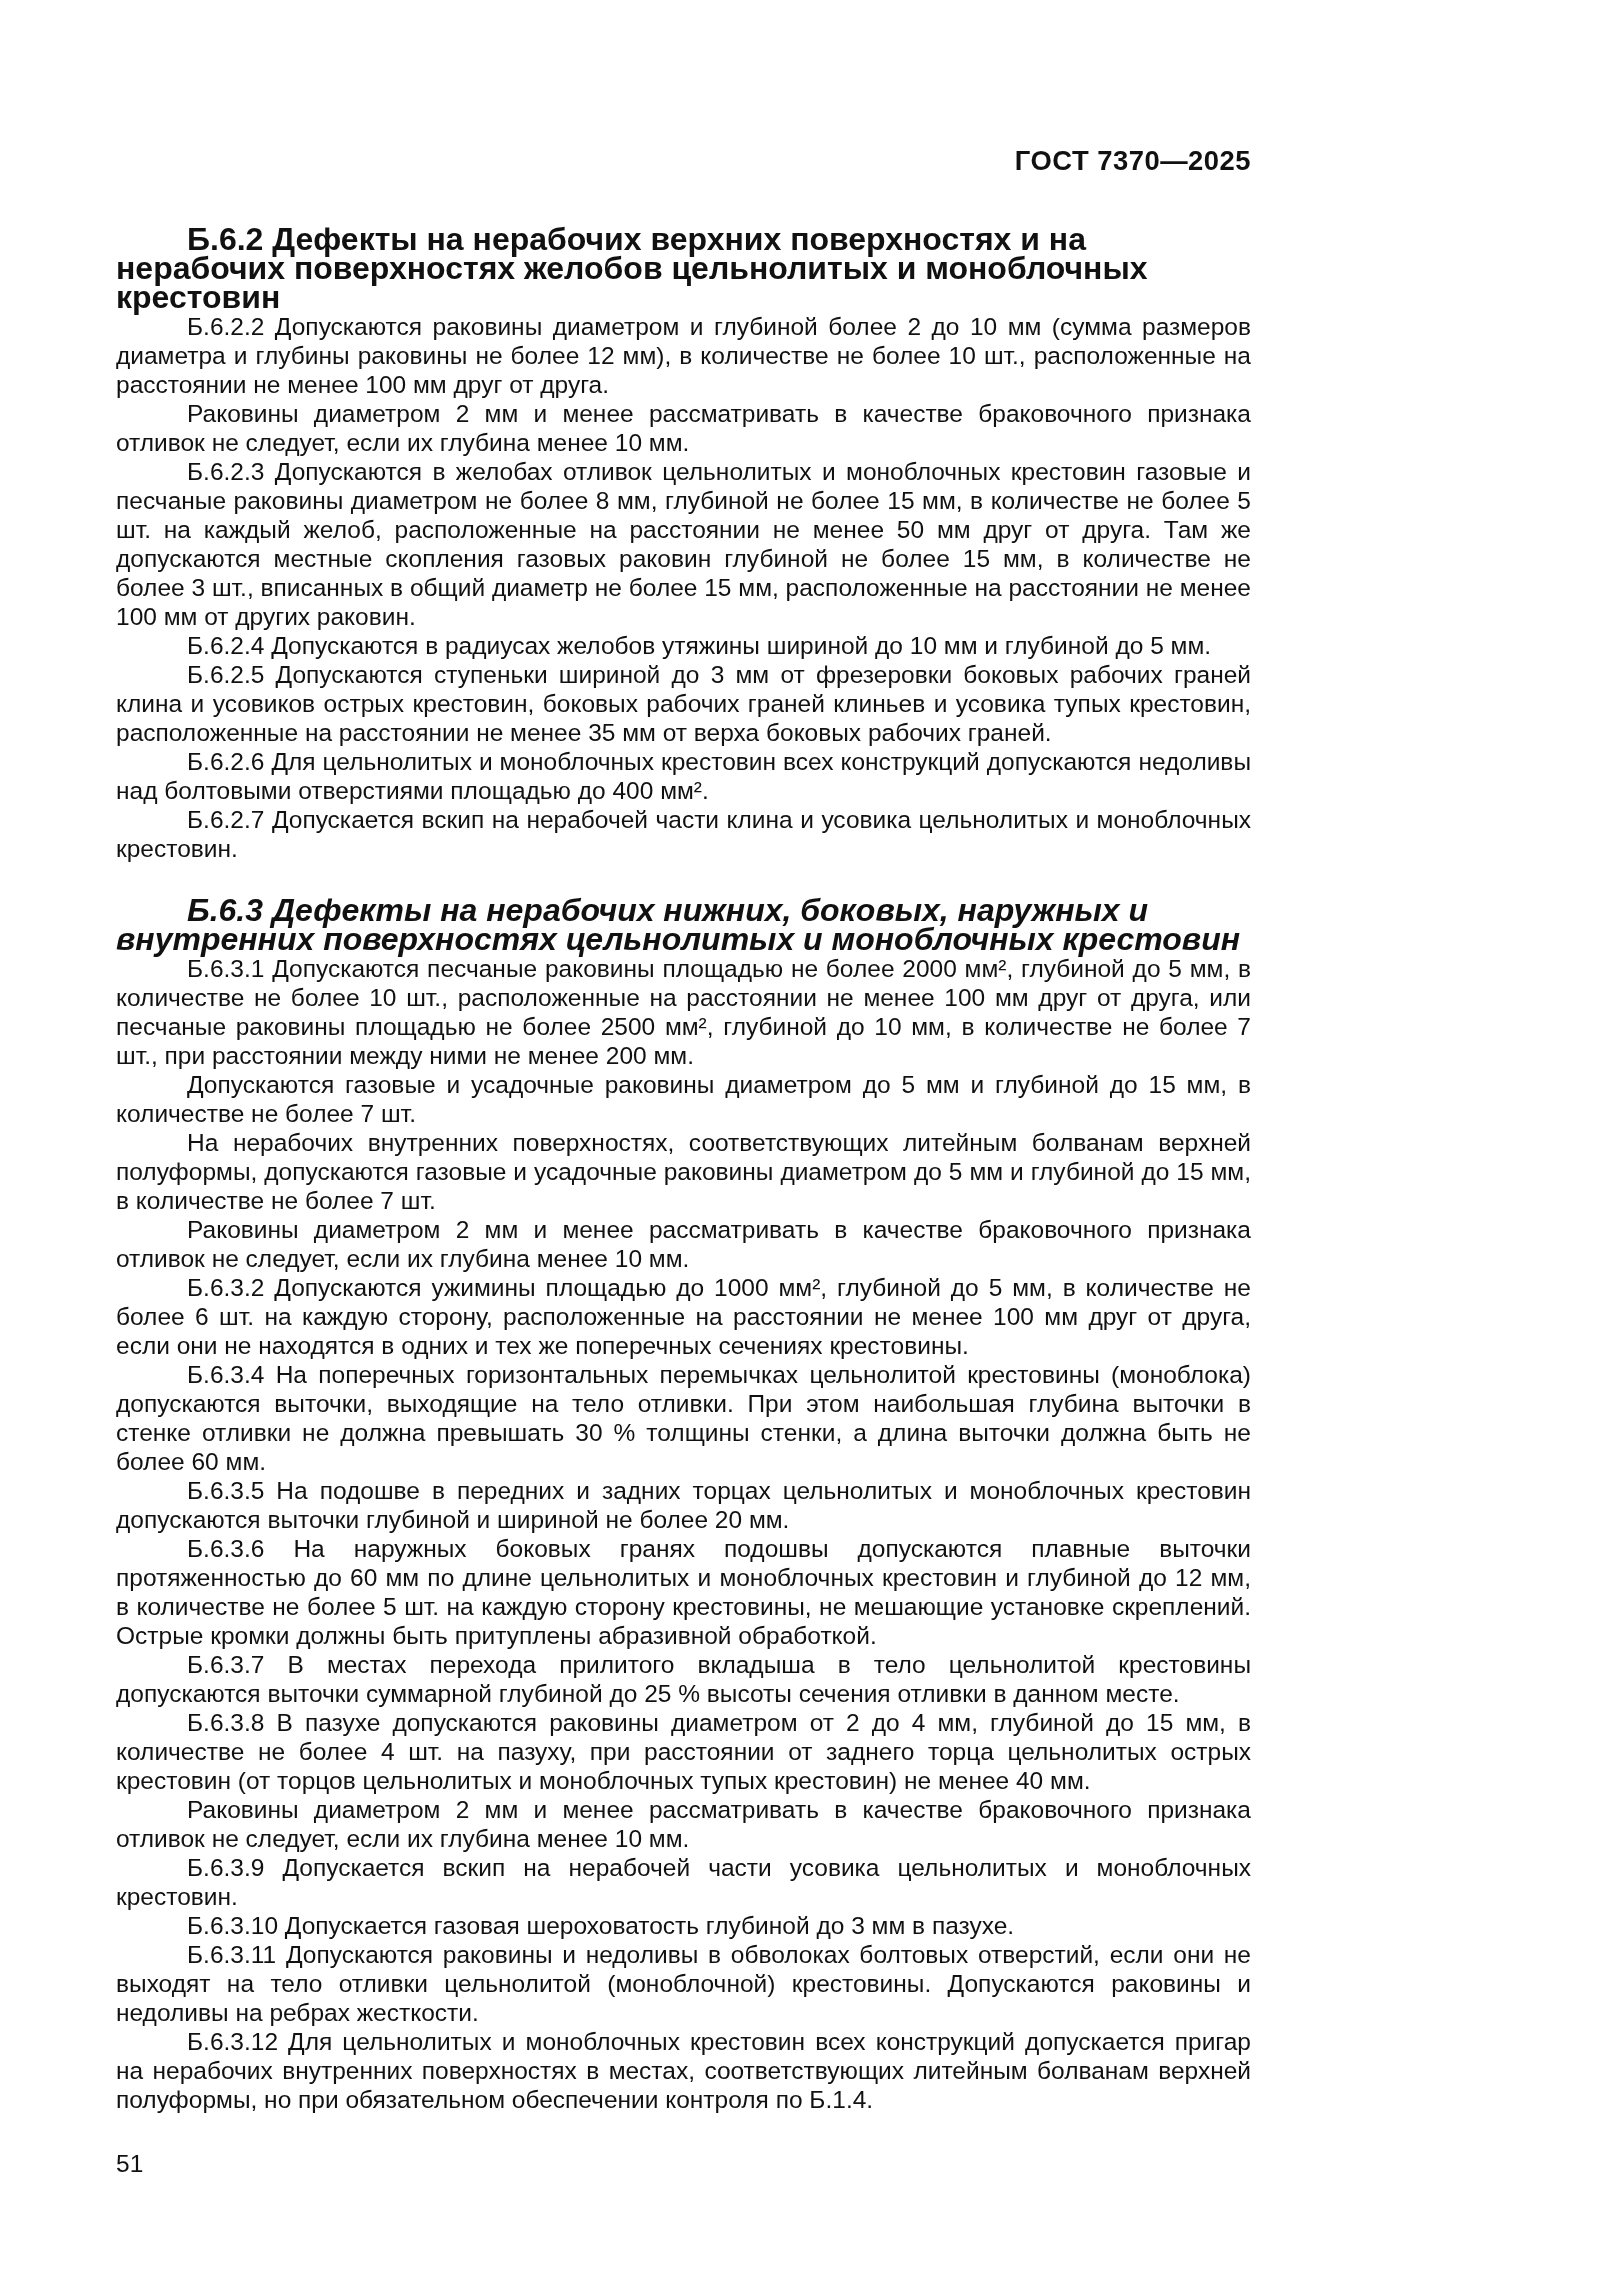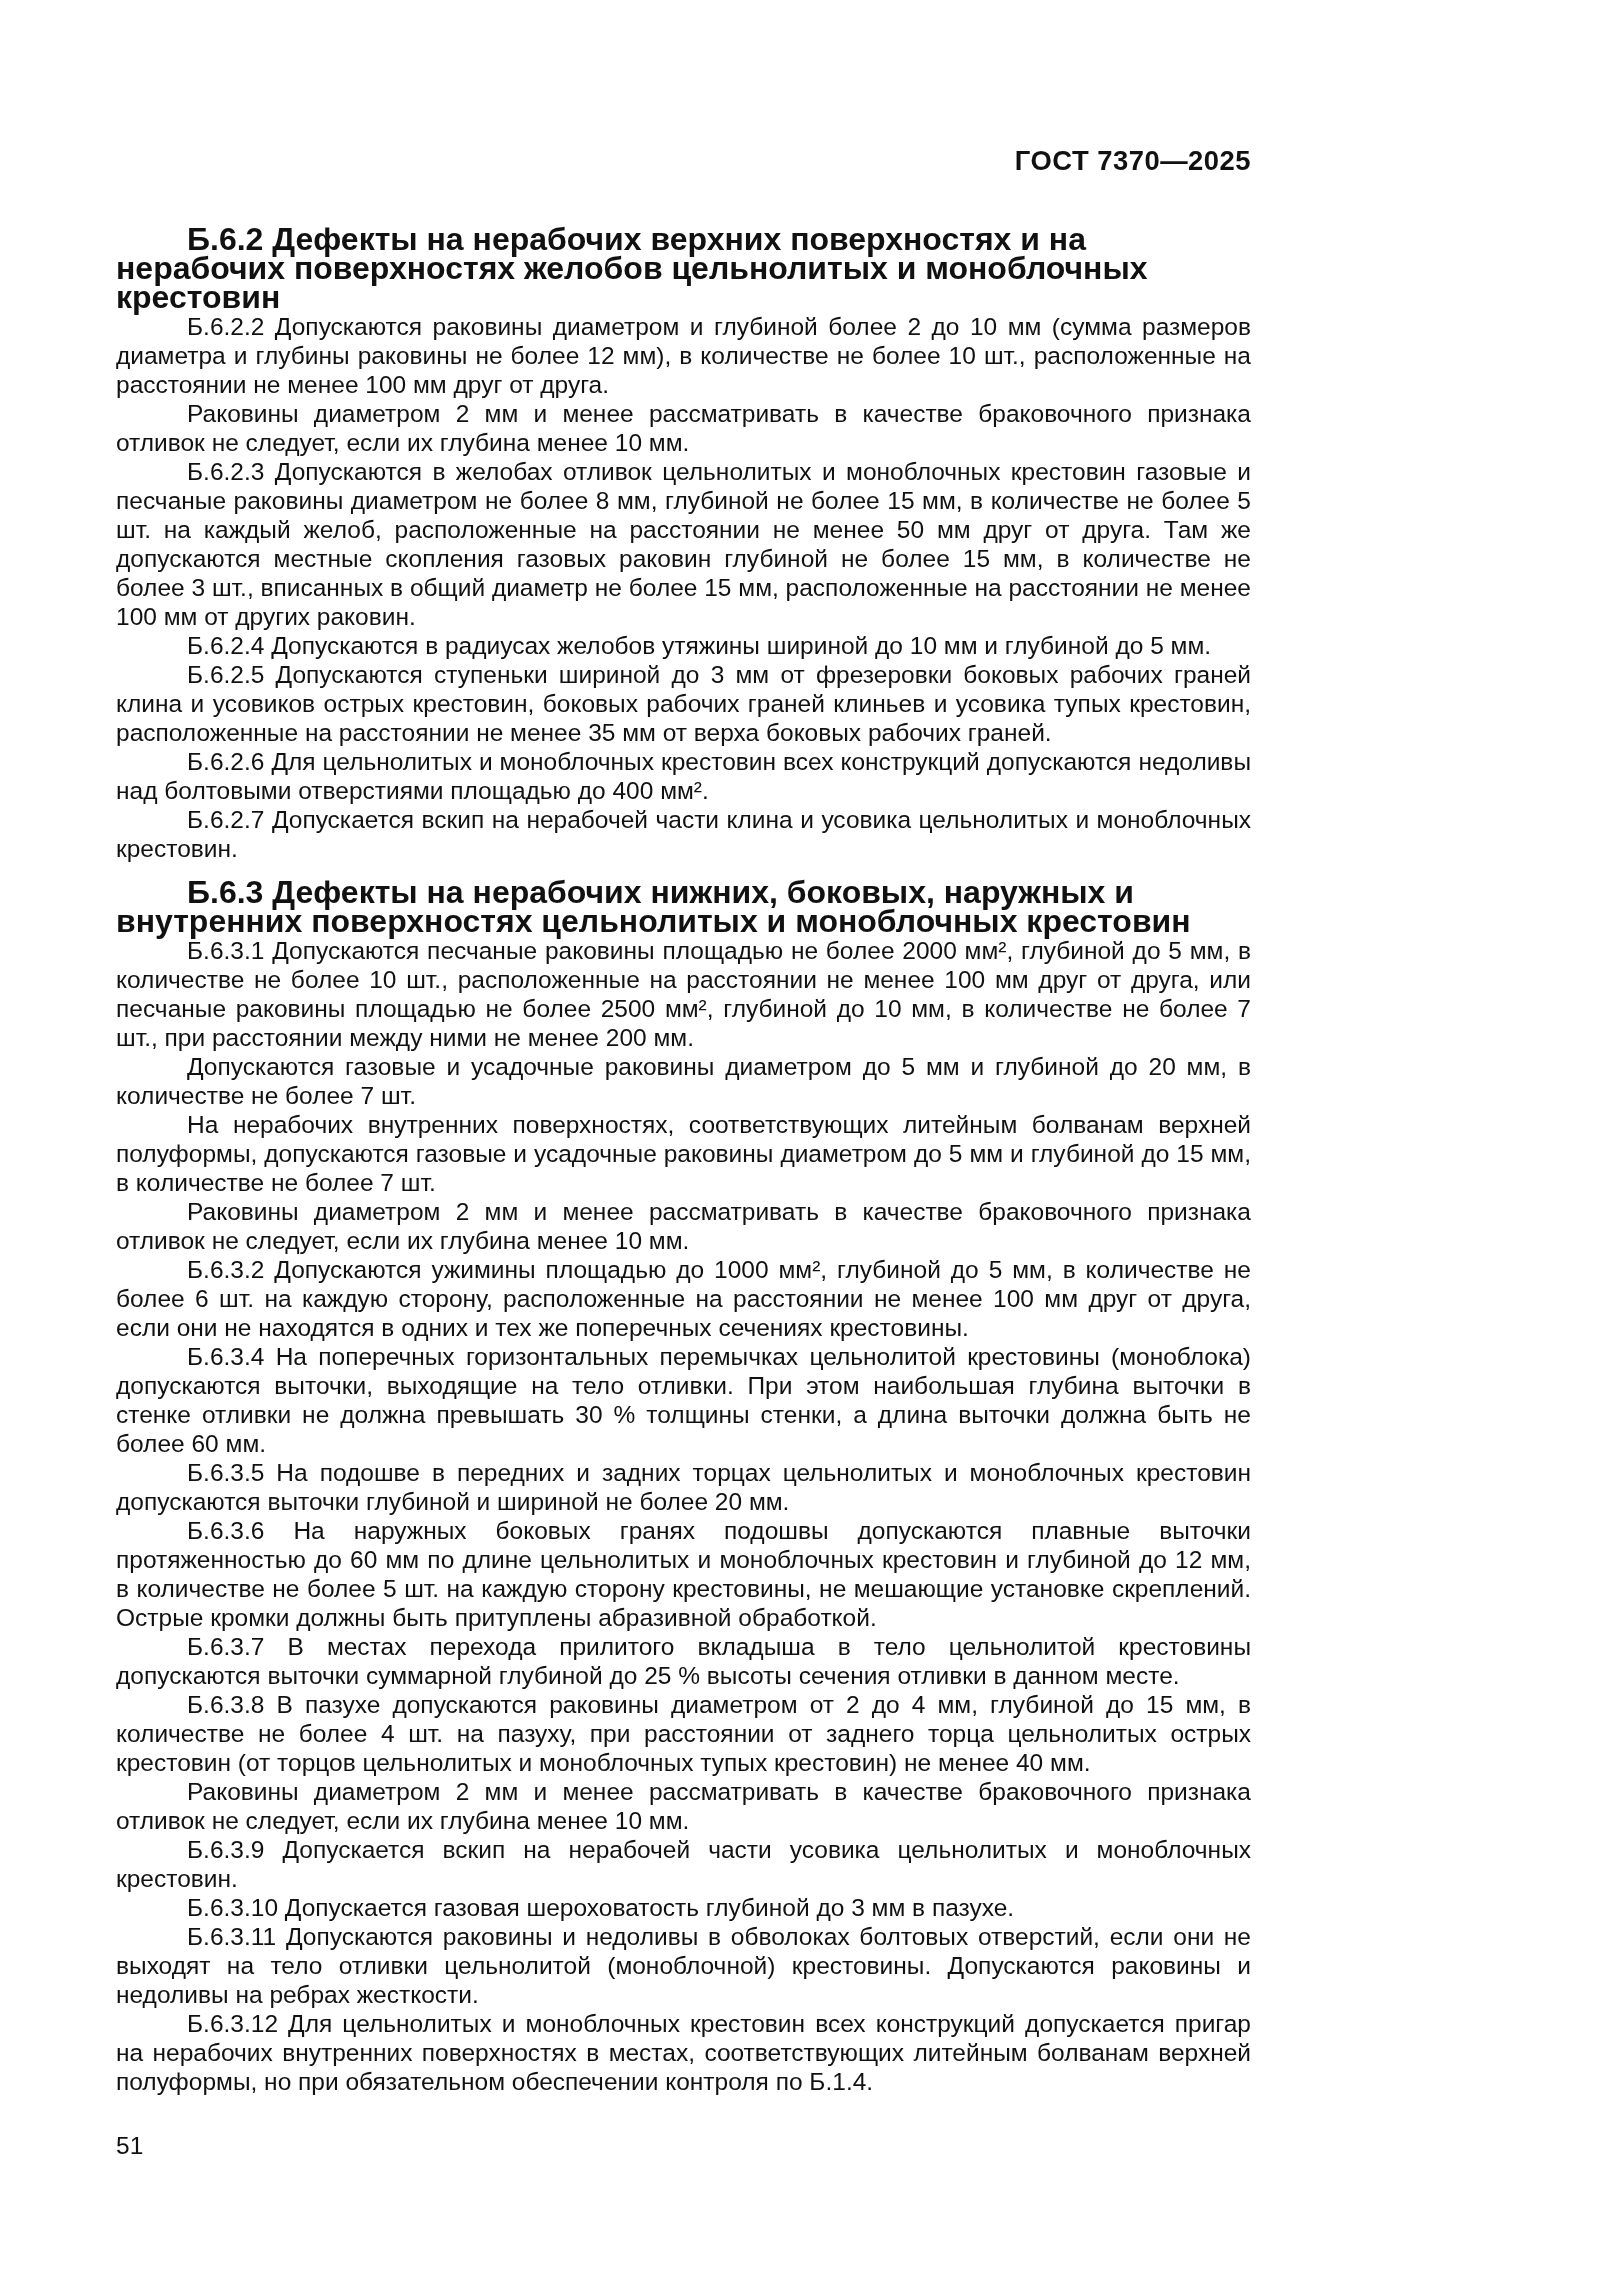--- a/index.html
+++ b/index.html
@@ -30,21 +30,21 @@
     hyphens: manual;
   }
   .doc-body .hd {
     margin: 0;
     font-size: 32px;
     line-height: 29px;
     font-weight: 700;
     text-align: left;
     text-indent: 71px;
   }
-  .doc-body .hd.gap-before { margin-top: 15px; }
+  .doc-body .hd.gap-before { margin-top: 33px; font-style: italic; }
   .doc-body .pr {
     margin: 0;
     text-indent: 71px;
   }
   .doc-footer {
     margin-top: 35px;
     font-size: 24.5px;
     line-height: 29px;
   }
 </style>
@@ -62,21 +62,21 @@
     <p class="pr">Б.6.2.2 Допускаются раковины диаметром и глубиной более 2 до 10 мм (сумма размеров диаметра и глубины раковины не более 12 мм), в количестве не более 10 шт., расположенные на расстоянии не менее 100 мм друг от друга.</p>
     <p class="pr">Раковины диаметром 2 мм и менее рассматривать в качестве браковочного признака отливок не следует, если их глубина менее 10 мм.</p>
     <p class="pr">Б.6.2.3 Допускаются в желобах отливок цельнолитых и моноблочных крестовин газовые и песчаные ракови­ны диаметром не более 8 мм, глубиной не более 15 мм, в количестве не более 5 шт. на каждый желоб, располо­женные на расстоянии не менее 50 мм друг от друга. Там же допускаются местные скопления газовых раковин глу­биной не более 15 мм, в количестве не более 3 шт., вписанных в общий диаметр не более 15 мм, расположенные на расстоянии не менее 100 мм от других раковин.</p>
     <p class="pr">Б.6.2.4 Допускаются в радиусах желобов утяжины шириной до 10 мм и глубиной до 5 мм.</p>
     <p class="pr">Б.6.2.5 Допускаются ступеньки шириной до 3 мм от фрезеровки боковых рабочих граней клина и усовиков острых крестовин, боковых рабочих граней клиньев и усовика тупых крестовин, расположенные на расстоянии не менее 35 мм от верха боковых рабочих граней.</p>
     <p class="pr">Б.6.2.6 Для цельнолитых и моноблочных крестовин всех конструкций допускаются недоливы над болтовыми отверстиями площадью до 400 мм².</p>
     <p class="pr">Б.6.2.7 Допускается вскип на нерабочей части клина и усовика цельнолитых и моноблочных крестовин.</p>
 
     <h3 class="hd gap-before">Б.6.3 Дефекты на нерабочих нижних, боковых, наружных и внутренних поверхностях цельнолитых и моноблочных крестовин</h3>
     <p class="pr">Б.6.3.1 Допускаются песчаные раковины площадью не более 2000 мм², глубиной до 5 мм, в количестве не более 10 шт., расположенные на расстоянии не менее 100 мм друг от друга, или песчаные раковины площадью не более 2500 мм², глубиной до 10 мм, в количестве не более 7 шт., при расстоянии между ними не менее 200 мм.</p>
-    <p class="pr">Допускаются газовые и усадочные раковины диаметром до 5 мм и глубиной до 20 мм, в количестве не более 7 шт.</p>
+    <p class="pr">Допускаются газовые и усадочные раковины диаметром до 5 мм и глубиной до 15 мм, в количестве не более 7 шт.</p>
     <p class="pr">На нерабочих внутренних поверхностях, соответствующих литейным болванам верхней полуформы, допу­скаются газовые и усадочные раковины диаметром до 5 мм и глубиной до 15 мм, в количестве не более 7 шт.</p>
     <p class="pr">Раковины диаметром 2 мм и менее рассматривать в качестве браковочного признака отливок не следует, если их глубина менее 10 мм.</p>
     <p class="pr">Б.6.3.2 Допускаются ужимины площадью до 1000 мм², глубиной до 5 мм, в количестве не более 6 шт. на каж­дую сторону, расположенные на расстоянии не менее 100 мм друг от друга, если они не находятся в одних и тех же поперечных сечениях крестовины.</p>
     <p class="pr">Б.6.3.4 На поперечных горизонтальных перемычках цельнолитой крестовины (моноблока) допускаются вы­точки, выходящие на тело отливки. При этом наибольшая глубина выточки в стенке отливки не должна превышать 30 % толщины стенки, а длина выточки должна быть не более 60 мм.</p>
     <p class="pr">Б.6.3.5 На подошве в передних и задних торцах цельнолитых и моноблочных крестовин допускаются выточки глубиной и шириной не более 20 мм.</p>
     <p class="pr">Б.6.3.6 На наружных боковых гранях подошвы допускаются плавные выточки протяженностью до 60 мм по длине цельнолитых и моноблочных крестовин и глубиной до 12 мм, в количестве не более 5 шт. на каждую сторону крестовины, не мешающие установке скреплений. Острые кромки должны быть притуплены абразивной обработкой.</p>
     <p class="pr">Б.6.3.7 В местах перехода прилитого вкладыша в тело цельнолитой крестовины допускаются выточки сум­марной глубиной до 25 % высоты сечения отливки в данном месте.</p>
     <p class="pr">Б.6.3.8 В пазухе допускаются раковины диаметром от 2 до 4 мм, глубиной до 15 мм, в количестве не более 4 шт. на пазуху, при расстоянии от заднего торца цельнолитых острых крестовин (от торцов цельнолитых и моно­блочных тупых крестовин) не менее 40 мм.</p>
     <p class="pr">Раковины диаметром 2 мм и менее рассматривать в качестве браковочного признака отливок не следует, если их глубина менее 10 мм.</p>
     <p class="pr">Б.6.3.9 Допускается вскип на нерабочей части усовика цельнолитых и моноблочных крестовин.</p>

